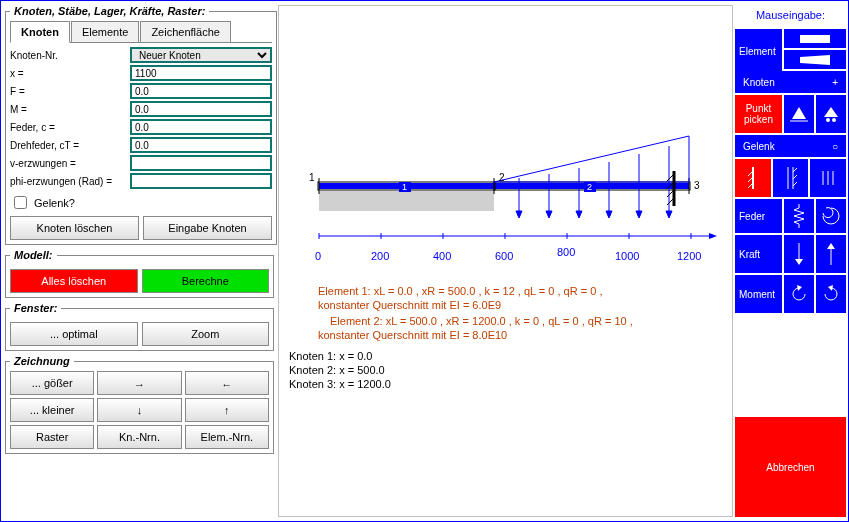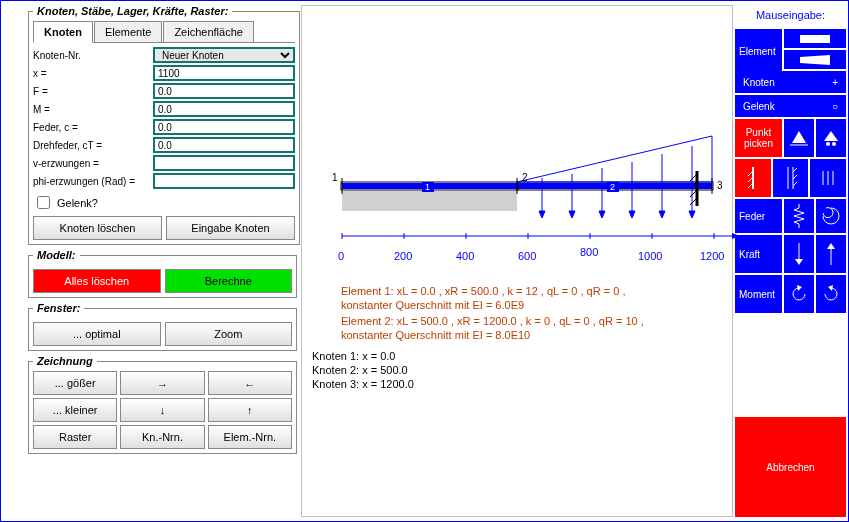--- a/index.html
+++ b/index.html
@@ -1,17 +1,17 @@
 <!DOCTYPE html>
 <html><head>
 <meta charset="utf-8">
 <style>
   * { box-sizing: border-box; font-family: Arial, sans-serif; }
   body { margin: 0; padding: 0; width: 849px; height: 522px; background: #fff; border: 1px solid #0000ff; font-size: 11px; color: #000; }
-  .app { display: flex; width: 100%; height: 100%; padding-left: 23px; }
+  .app { display: flex; width: 100%; height: 100%; }
   .left { width: 277px; display: flex; flex-direction: column; padding: 4px; gap: 4px; }
   .center { flex: 1; border: 1px solid #c0c0c0; margin: 4px 0; background: #fff; position: relative; }
   .right { width: 115px; display: flex; flex-direction: column; padding: 4px 2px; gap: 2px; }
   fieldset { border: 1px solid #888; padding: 4px; margin: 0; }
   legend { font-weight: bold; font-style: italic; font-size: 11px; padding: 0 4px; }
   .tabs { display: flex; border-bottom: 1px solid #888; margin-bottom: 4px; }
   .tab { padding: 4px 10px; border: 1px solid #888; border-bottom: none; margin-right: 1px; background: #f0f0f0; cursor: pointer; font-size: 11px; }
   .tab.active { background: #fff; border-bottom: 1px solid #fff; margin-bottom: -1px; font-weight: bold; }
   .formrow { display: flex; align-items: center; margin: 2px 0; }
   .formrow label { width: 120px; font-size: 10px; }
@@ -197,21 +197,21 @@
     <div class="canvas-text" style="left:36px;top:244px;color:#0000ff;">0</div>
     <div class="canvas-text" style="left:92px;top:244px;color:#0000ff;">200</div>
     <div class="canvas-text" style="left:154px;top:244px;color:#0000ff;">400</div>
     <div class="canvas-text" style="left:216px;top:244px;color:#0000ff;">600</div>
     <div class="canvas-text" style="left:278px;top:240px;color:#0000ff;">800</div>
     <div class="canvas-text" style="left:336px;top:244px;color:#0000ff;">1000</div>
     <div class="canvas-text" style="left:398px;top:244px;color:#0000ff;">1200</div>
 
     <div class="canvas-text elem-text" style="left:10px;top:278px;">Element 1:   xL = 0.0 ,   xR = 500.0 ,   k = 12 ,   qL = 0 ,   qR = 0 ,</div>
     <div class="canvas-text elem-text" style="left:10px;top:292px;">konstanter Querschnitt mit EI = 6.0E9</div>
-    <div class="canvas-text elem-text" style="left:10px;top:308px;">Element 2:   xL = 500.0 ,   xR = 1200.0 ,   k = 0 ,   qL = 0 ,   qR = 10 ,</div>
+    <div class="canvas-text elem-text" style="left:22px;top:308px;">Element 2:   xL = 500.0 ,   xR = 1200.0 ,   k = 0 ,   qL = 0 ,   qR = 10 ,</div>
     <div class="canvas-text elem-text" style="left:10px;top:322px;">konstanter Querschnitt mit EI = 8.0E10</div>
     <div class="canvas-text" style="left:10px;top:344px;">Knoten 1:   x = 0.0</div>
     <div class="canvas-text" style="left:10px;top:358px;">Knoten 2:   x = 500.0</div>
     <div class="canvas-text" style="left:10px;top:372px;">Knoten 3:   x = 1200.0</div>
   </div>
 
   <div class="right">
     <div class="right-head">Mauseingabe:</div>
 
     <div class="rblock">
@@ -230,41 +230,41 @@
       </div>
     </div>
 
     <div class="rblock" style="height:22px;">
       <div class="rcell blue" style="justify-content:space-between;padding:0 8px;width:100%;">
         <span>Knoten</span>
         <span>+</span>
       </div>
     </div>
 
+    <div class="rblock" style="height:38px;">
+      <div class="rred">Punkt picken</div>
+      <div class="rcell blue">
+        <svg width="18" height="18">
+            <polygon points="9,2 2,14 16,14" fill="#fff"></polygon>
+            <line x1="0" y1="16" x2="18" y2="16" stroke="#fff"></line>
+          </svg>
+      </div>
+      <div class="rcell blue">
+        <svg width="18" height="18">
+            <polygon points="9,2 2,12 16,12" fill="#fff"></polygon>
+            <circle cx="6" cy="15" r="2" fill="#fff"></circle>
+            <circle cx="12" cy="15" r="2" fill="#fff"></circle>
+          </svg>
+      </div>
+    </div>
+
     <div class="rblock" style="height:22px;">
       <div class="rcell blue" style="justify-content:space-between;padding:0 8px;width:100%;">
         <span>Gelenk</span>
         <span>○</span>
-      </div>
-    </div>
-
-    <div class="rblock" style="height:38px;">
-      <div class="rred">Punkt picken</div>
-      <div class="rcell blue">
-        <svg width="18" height="18">
-            <polygon points="9,2 2,14 16,14" fill="#fff"></polygon>
-            <line x1="0" y1="16" x2="18" y2="16" stroke="#fff"></line>
-          </svg>
-      </div>
-      <div class="rcell blue">
-        <svg width="18" height="18">
-            <polygon points="9,2 2,12 16,12" fill="#fff"></polygon>
-            <circle cx="6" cy="15" r="2" fill="#fff"></circle>
-            <circle cx="12" cy="15" r="2" fill="#fff"></circle>
-          </svg>
       </div>
     </div>
 
     <div class="rblock" style="height:38px;">
       <div class="rcell red">
         <svg width="14" height="22">
             <line x1="7" y1="0" x2="7" y2="22" stroke="#fff" stroke-width="2"></line>
             <line x1="7" y1="4" x2="2" y2="9" stroke="#fff"></line>
             <line x1="7" y1="10" x2="2" y2="15" stroke="#fff"></line>
             <line x1="7" y1="16" x2="2" y2="21" stroke="#fff"></line>

